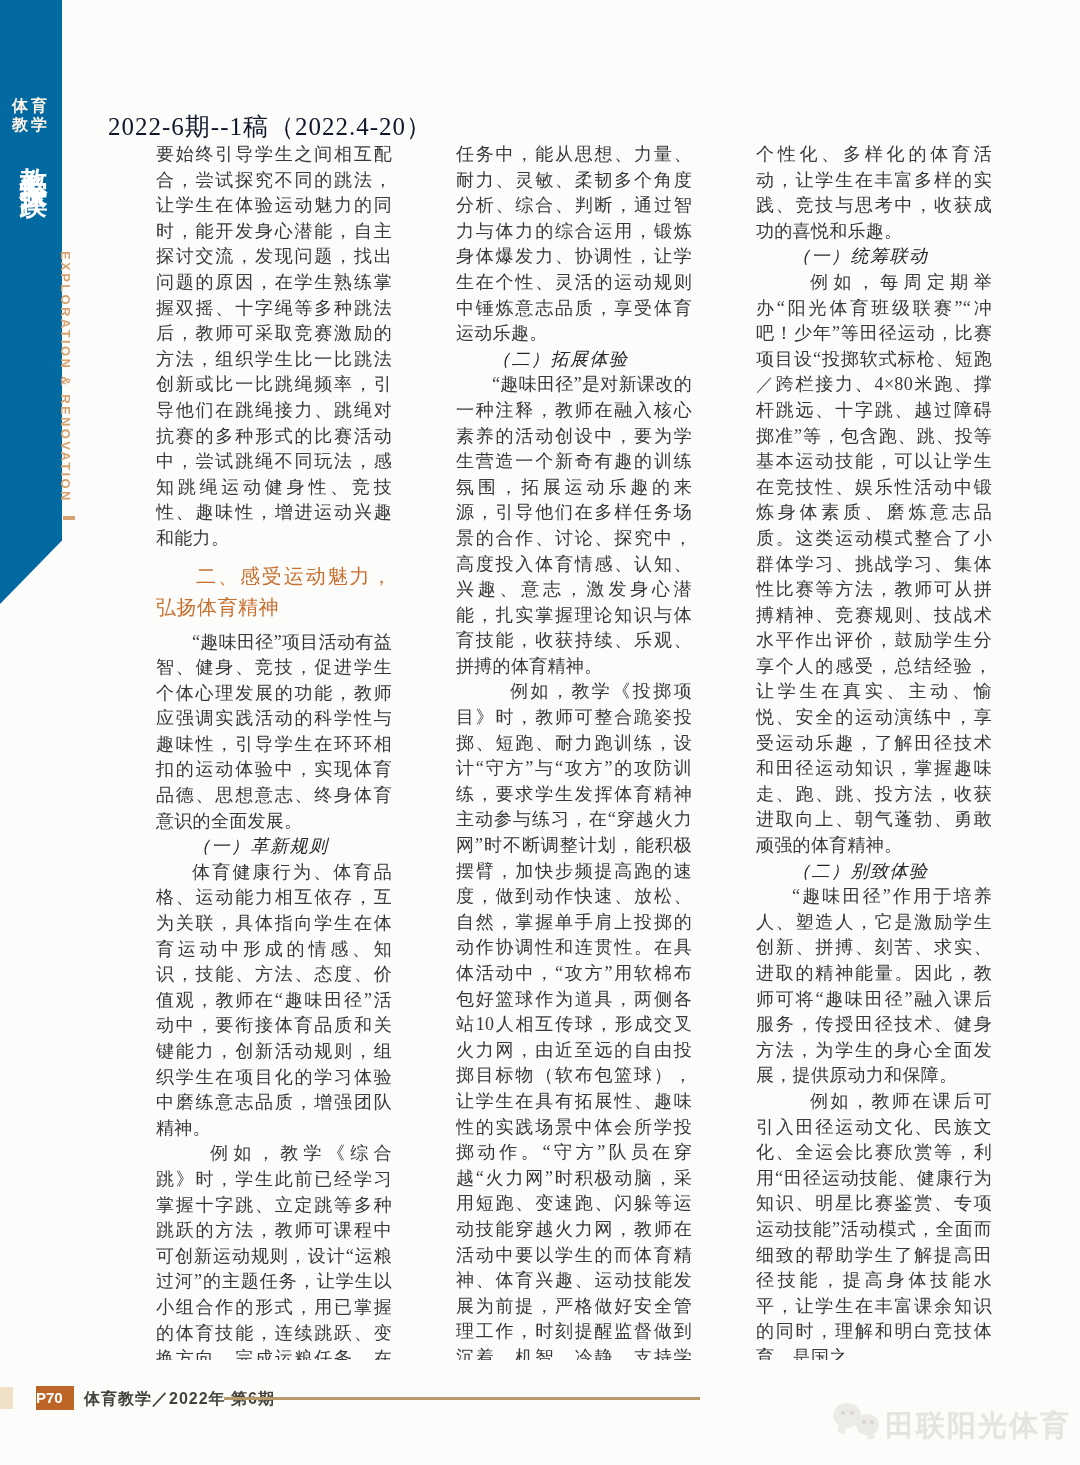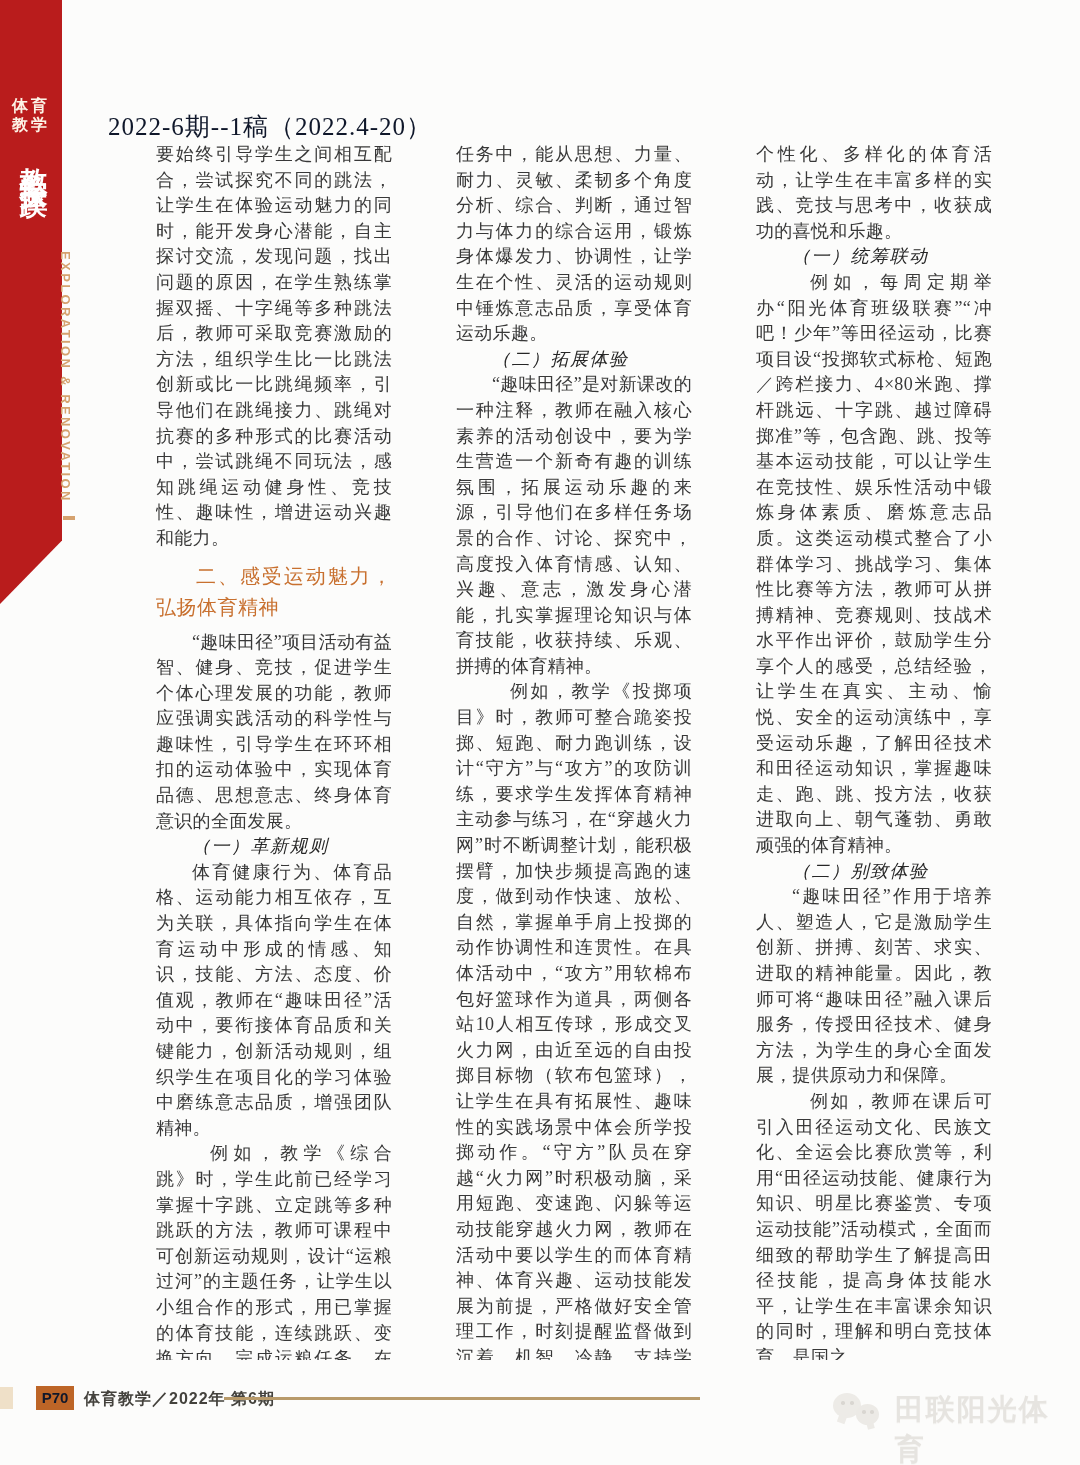--- a/index.html
+++ b/index.html
@@ -9,21 +9,21 @@
     font-family: "Liberation Serif", "DejaVu Serif", serif;
   }
   .page {
     position: relative; width: 1080px; height: 1465px;
     overflow: hidden; background: #fcfcfb;
   }
 
   
   .ribbon {
     position: absolute; left: 0; top: 0; width: 62px; height: 604px;
-    background: #b91c1c;
+    background: #0369a1;
     clip-path: polygon(0 0, 100% 0, 100% 89.5%, 0 100%);
   }
   .ribbon-small {
     position: absolute; top: 96px; left: 0; width: 62px;
     color: #fdf3e6; font-family: "Liberation Sans", sans-serif;
     font-weight: bold; font-size: 16px; line-height: 19px;
     text-align: center; letter-spacing: 3px;
   }
   .ribbon-large {
     position: absolute; top: 146px; left: 14px;
@@ -72,38 +72,38 @@
     color: #262626; text-indent: 2em;
   }
 
   
   .footer-strip {
     position: absolute; left: 0; top: 1387px; width: 13px; height: 22px;
     background: #efe0c8;
   }
   .footer-badge {
     position: absolute; left: 36px; top: 1386px; width: 38px; height: 24px;
-    background: #bd6527; color: #0f172a;
+    background: #bd6527; color: #ffffff;
     font-family: "Liberation Sans", sans-serif; font-size: 15px; font-weight: bold;
-    text-align: center; line-height: 24px;
+    text-align: left; line-height: 24px;
   }
   .footer-journal {
     position: absolute; left: 84px; top: 1389px;
     font-family: "Liberation Sans", sans-serif; font-size: 16px; font-weight: bold;
     color: #44423d; letter-spacing: 1px;
   }
   .footer-line {
     position: absolute; left: 224px; top: 1397px; width: 476px; height: 2.5px;
     background: #b89a6a;
   }
 
   
   .watermark {
     position: absolute; left: 833px; top: 1390px; height: 56px;
-    display: flex; align-items: flex-start; gap: 10px;
+    display: flex; align-items: flex-end; 
   }
   .wm-icon { position: relative; width: 52px; height: 46px; }
   .wm-b1 {
     position: absolute; left: 0; top: 3px; width: 28px; height: 25px;
     background: #edebe7; border-radius: 50%;
   }
   .wm-b1t {
     position: absolute; left: 5px; top: 25px; width: 8px; height: 8px;
     background: #edebe7; transform: rotate(20deg);
   }

